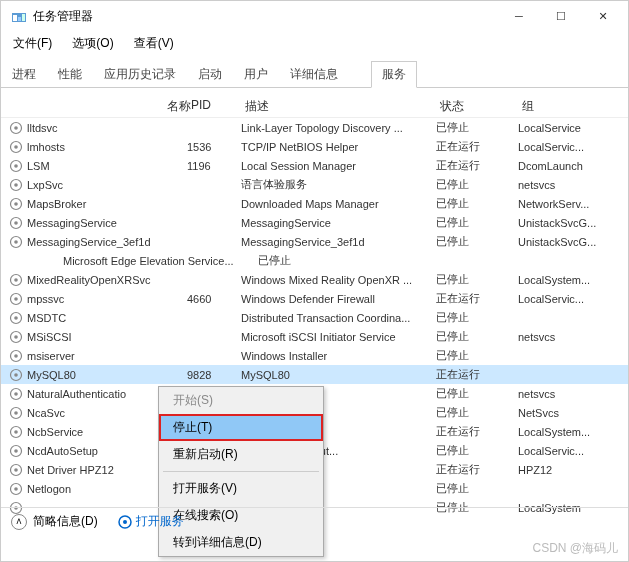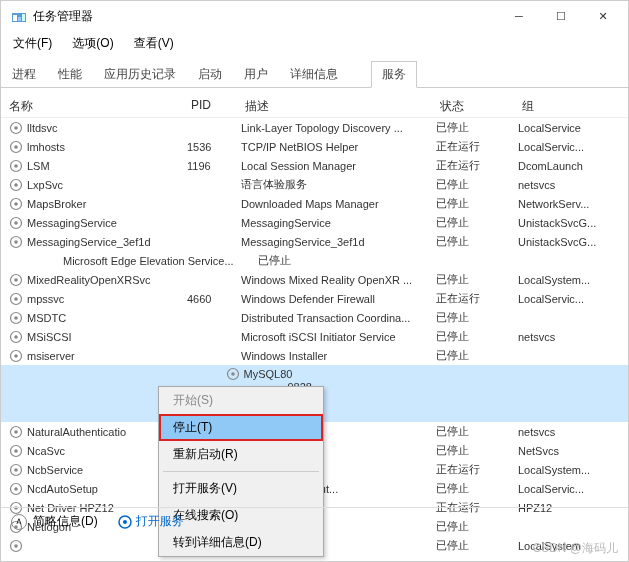--- a/index.html
+++ b/index.html
@@ -7,28 +7,28 @@
 .titlebar { display: flex; align-items: center; height: 30px; padding: 0 4px; }
 .titlebar .appicon { width: 16px; height: 16px; margin: 0 6px; }
 .titlebar .title { font-size: 12px; flex: 1; }
 .titlebar .winbtn { width: 42px; height: 28px; display: flex; align-items: center; justify-content: center; font-size: 11px; color: #333; }
 .menubar { display: flex; padding: 2px 8px; font-size: 12px; }
 .menubar .mitem { margin-right: 12px; padding: 2px 4px; }
 .tabs { display: flex; border-bottom: 1px solid #ccc; font-size: 12px; margin-top: 4px; }
 .tabs .tab { padding: 4px 10px; border: 1px solid transparent; position: relative; top: 1px; color: #444; }
 .tabs .tab.active { border: 1px solid #ccc; border-bottom: 1px solid #fff; background: #fff; margin-left: 22px; }
 .headers { display: flex; font-size: 12px; padding: 6px 8px 2px 8px; color: #333; border-bottom: 1px solid #eee; margin-top: 4px; }
-.col-name { width: 182px; }
+.col-name { width: 182px; text-align: right; }
 .col-pid { width: 54px; }
 .col-desc { width: 195px; }
 .col-status { width: 82px; }
 .col-group { flex: 1; }
 .rows { font-size: 11px; color: #333; overflow: hidden; }
 .row { display: flex; padding: 2px 8px; align-items: center; white-space: nowrap; }
-.row.selected { background: #cce8ff; flex-direction: column; }
+.row.selected { background: #cce8ff; }
 .row .svcicon { width: 14px; height: 14px; margin-right: 4px; flex-shrink: 0; }
 .row .col-name { width: 178px; overflow: hidden; text-overflow: ellipsis; display: flex; align-items: center; }
 .row .col-pid { width: 54px; }
 .row .col-desc { width: 195px; overflow: hidden; text-overflow: ellipsis; }
 .row .col-status { width: 82px; }
 .row .col-group { flex: 1; overflow: hidden; text-overflow: ellipsis; }
 .ctxmenu { position: absolute; left: 157px; top: 385px; width: 166px; background: #f0f0f0; border: 1px solid #aaa; font-size: 12px; box-shadow: 2px 2px 4px rgba(0,0,0,0.2); }
 .ctxmenu .citem { padding: 5px 14px; }
 .ctxmenu .citem.disabled { color: #888; }
 .ctxmenu .citem.hl { background: #90c8f6; outline: 2px solid #d22; outline-offset: -2px; }

